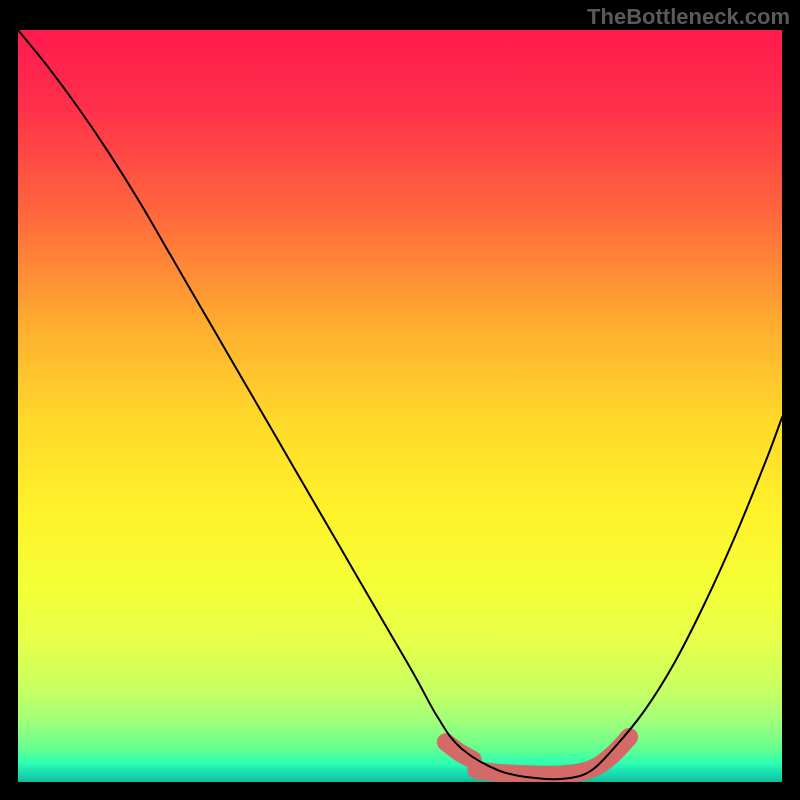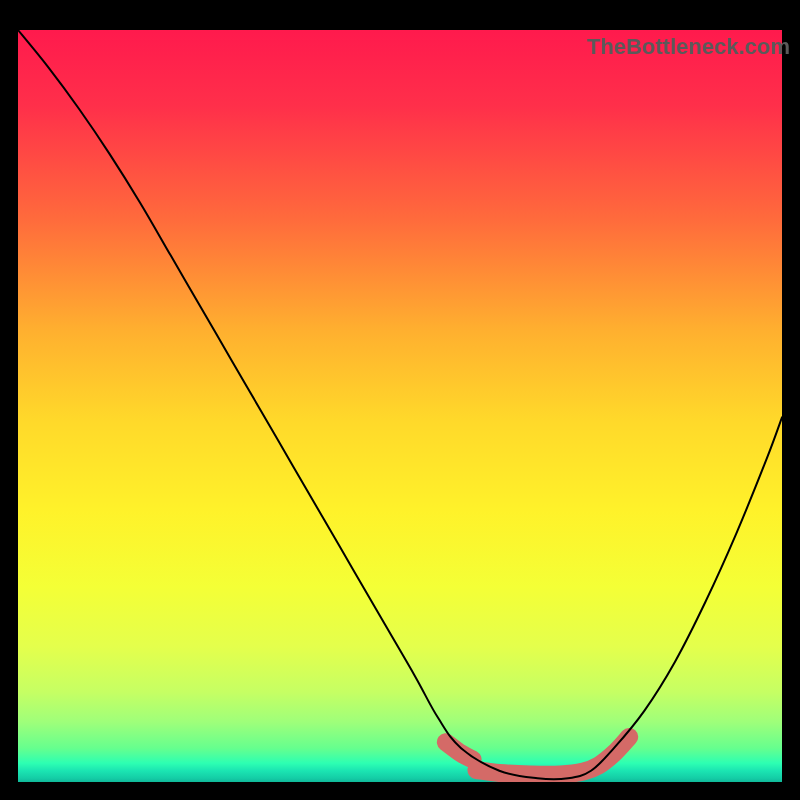--- a/index.html
+++ b/index.html
@@ -12,21 +12,20 @@
     overflow: hidden;
   }
   .attribution {
     position: absolute;
     top: 4px;
     right: 10px;
     color: #5a5a5a;
     font-size: 22px;
     font-weight: bold;
     z-index: 10;
-    margin-top: 30px;
   }
   .plot-wrap {
     position: absolute;
     left: 18px;
     top: 30px;
     width: 764px;
     height: 752px;
     overflow: hidden;
   }
   .gradient {

